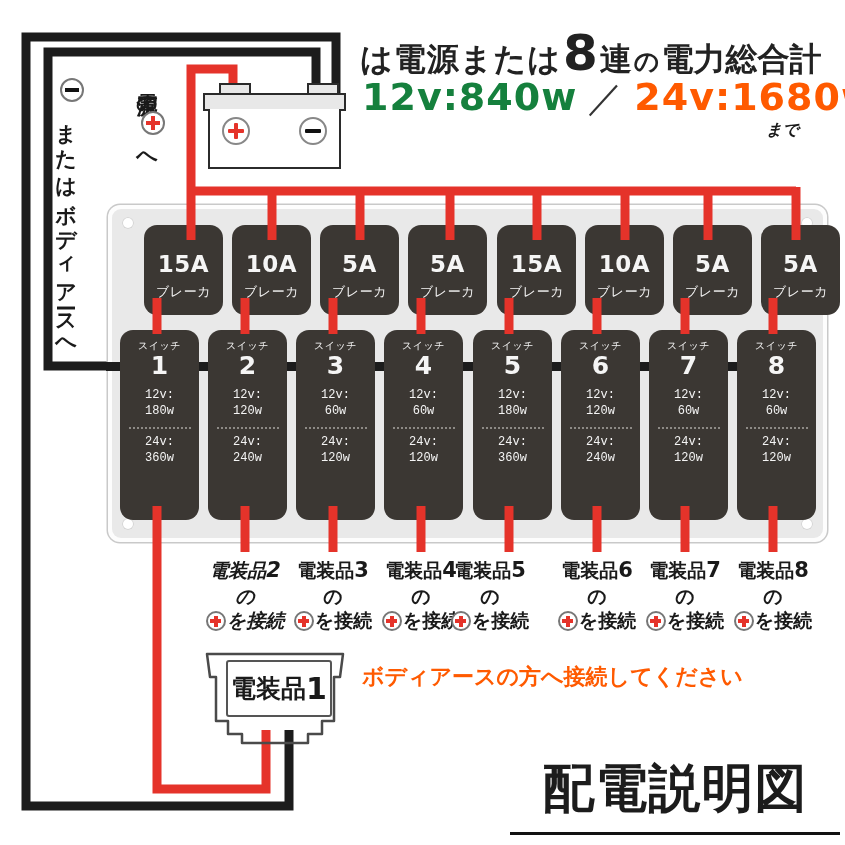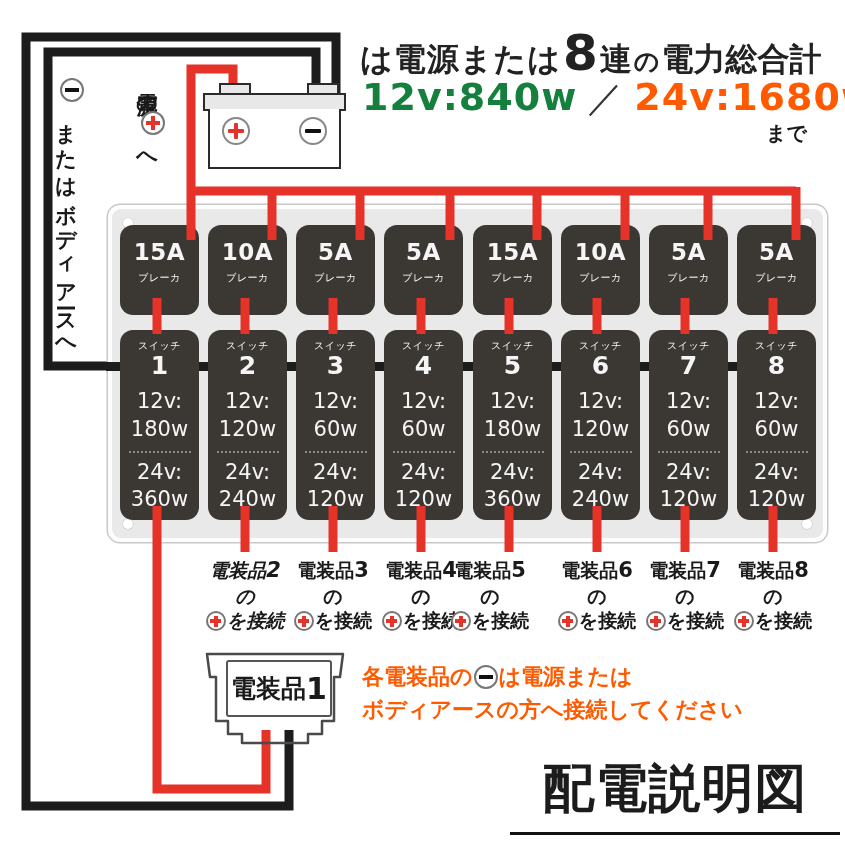--- a/index.html
+++ b/index.html
@@ -14,21 +14,21 @@
   svg path { fill:none; }
 
   
   #title-row { left:360px; top:24px; z-index:7; display:flex; align-items:baseline; white-space:nowrap; font-weight:800; color:#222; }
   .t-main { font-size:32px; letter-spacing:1px; }
   .t-big  { font-size:50px; letter-spacing:0; padding:0 2px; }
   .t-mid  { font-size:32px; }
   .t-small{ font-size:25px; font-weight:700; padding:0 2px; }
   #power-row { left:362px; top:74px; z-index:7; display:flex; align-items:baseline; white-space:nowrap; font-weight:800; font-size:38px; letter-spacing:1px; }
   .slash { color:#333; font-weight:400; padding:0 10px; font-size:36px; }
-  #made-label { left:766px; top:120px; z-index:7; font-size:20px; font-weight:700; }
+  #made-label { left:766px; top:120px; z-index:7; font-size:16px; font-weight:700;font-style:italic; }
 
   
   .vlabel { writing-mode:vertical-rl; z-index:7; font-size:21px; font-weight:700; letter-spacing:3px; line-height:1; }
   #ground-vlabel { left:55px; top:76px; height:280px; }
   #power-vlabel  { left:136px; top:76px; height:130px; }
 
   
   .sym { display:inline-block; position:relative; background:#fff; border:2px solid #777; border-radius:50%; vertical-align:middle; }
   .sym::before { content:""; position:absolute; left:15%; right:15%; top:50%; height:4px; margin-top:-2px; background:#e5332a; }
   .sym.plus::after { content:""; position:absolute; top:15%; bottom:15%; left:50%; width:4px; margin-left:-2px; background:#e5332a; }
@@ -46,27 +46,27 @@
   #bat-body { position:absolute; left:5px; top:28px; width:133px; height:60px; background:#fff; border:2px solid #2b2b2b; border-top:none;
               display:flex; justify-content:space-between; padding:8px 12px 0; }
 
   
   #panel { left:108px; top:205px; width:719px; height:337px; background:#fdfdfd; border-radius:12px; box-shadow:0 0 0 1.5px #c9c9c9; z-index:2; }
   #panel-fill { position:absolute; inset:4px; background:#e9e9e9; border-radius:9px; }
   .screw { position:absolute; width:12px; height:12px; border-radius:50%; background:#fff; box-shadow:inset 0 0 0 1px #d5d5d5; z-index:3; }
   #bus-line { position:absolute; left:-2px; top:157px; width:674px; height:9px; background:#1c1c1c; z-index:3; }
   .col { position:absolute; width:79px; z-index:4; }
   .box { position:absolute; left:0; width:79px; background:#3b3733; border-radius:13px; color:#f5f5f5; text-align:center; }
-  .breaker { top:20px; height:90px; padding-top:14px; }
+  .breaker { top:20px; height:90px; padding-top:26px;margin-left:24px; }
   .amp { font-size:23px; font-weight:600; letter-spacing:.5px; }
-  .blabel { font-size:10px; margin-top:6px; letter-spacing:.5px; }
+  .blabel { font-size:13px; margin-top:6px; letter-spacing:.5px; }
   .switch { top:125px; height:190px; padding-top:9px; }
   .slabel { font-size:10px; letter-spacing:.5px; }
   .snum { font-size:25px; font-weight:800; line-height:1.05; }
-  .watt { font-size:21px; line-height:1.3; margin-top:9px; }
+  .watt { font-size:12px; line-height:1.3; margin-top:9px;font-family:Liberation Mono, monospace; }
   .divider { border-top:2px dotted #8d8a86; width:62px; margin:8px auto 0; }
 
   
   .devlabel { position:absolute; width:96px; text-align:center; z-index:7; top:557px; font-size:19px; line-height:1.28; font-weight:600; white-space:nowrap; }
   .devlabel b { font-size:21px; font-weight:800; }
   .devlabel .sym { margin-right:1px; vertical-align:-4px; }
 
   
   #device1 { left:200px; top:648px; width:150px; height:100px; z-index:6; }
   #device1-label { position:absolute; left:26px; top:12px; width:106px; height:57px; background:#fff; border:2px solid #555; border-radius:3px;
@@ -323,21 +323,20 @@
     <svg width="150" height="100" viewBox="0 0 150 100">
       <path d="M7 6 H143 L140 29 H134 V73 H122 V86 H108 V95 H42 V86 H28 V73 H16 V29 H10 Z" fill="#ececec" stroke="#4a4a4a" stroke-width="2.5" stroke-linejoin="round"></path>
     </svg>
     <div id="device1-label">
       <span>電装品</span>
         <b>1</b>
     </div>
   </div>
 
   <div id="note" class="abs" style="color:#ff5a00">
-    <div><span>各電装品の</span><span class="sym minus sym-24"></span><span>は電源または</span></div>
     <div>ボディアースの方へ接続してください</div>
   </div>
 
   <div id="caption" class="abs">配電説明図</div>
 
 <div class="devlabel" style="left: 197px; font-style: italic;">
     <div><span>電装品</span><b>2</b></div>
     <div>の</div>
     <div><span class="sym plus sym-20"></span><span>を接続</span></div>
   </div>

